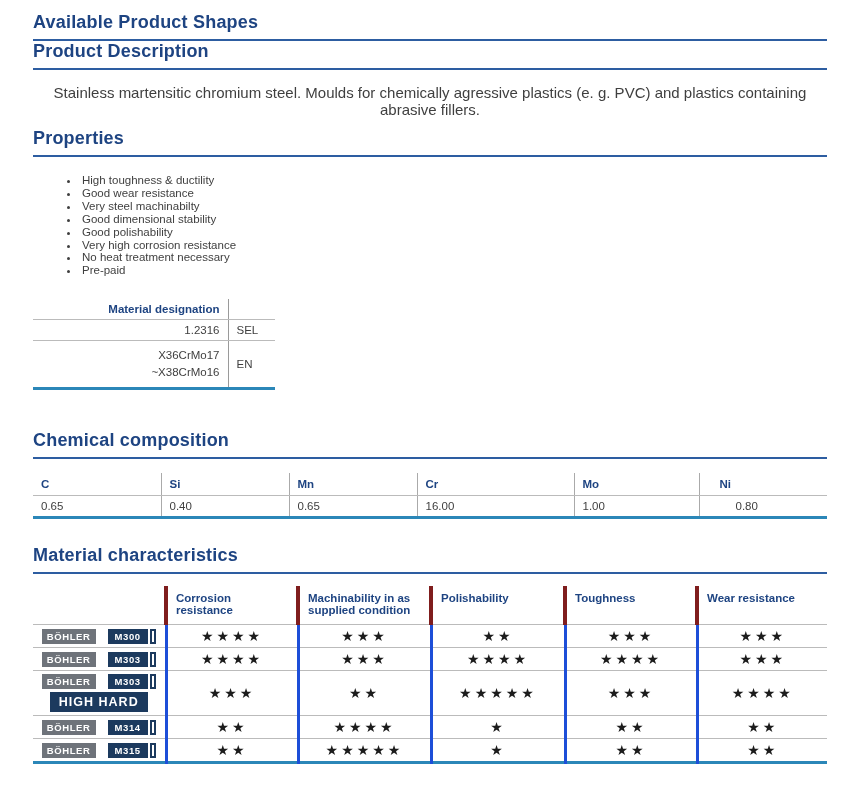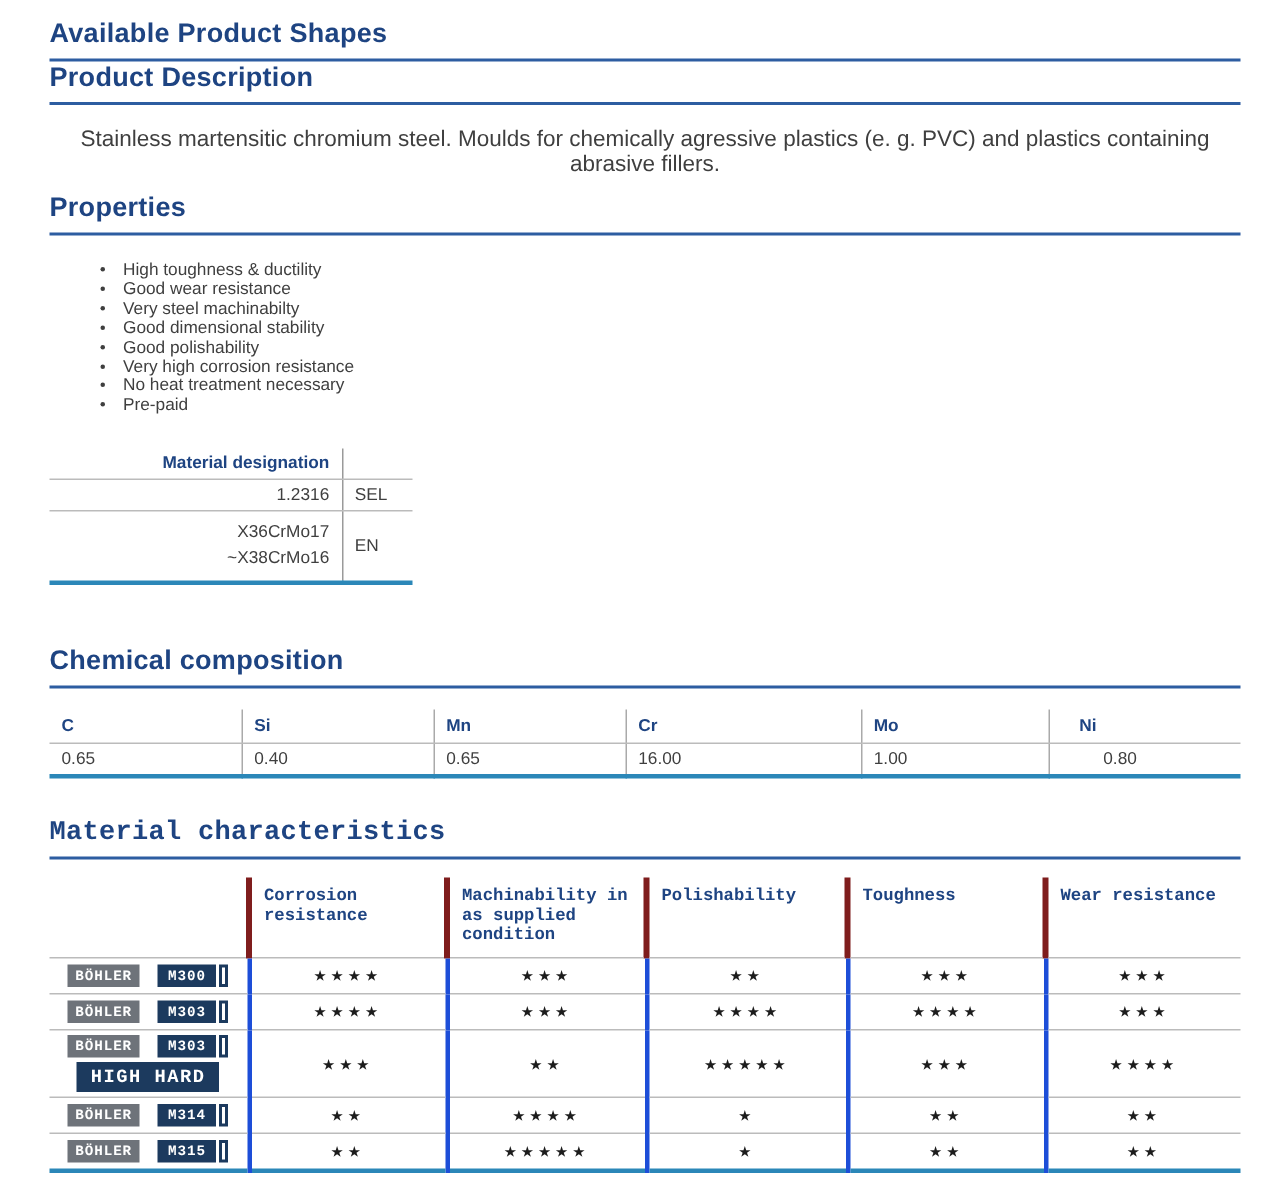--- a/index.html
+++ b/index.html
@@ -75,21 +75,21 @@
   .logo-brand{background:var(--logo-gray);color:#fff;padding:2px 5px;letter-spacing:.6px;display:flex;align-items:center;}
   .logo-grade{background:var(--logo-navy);color:#fff;padding:2px 7px;letter-spacing:.6px;display:flex;align-items:center;margin-left:12px;}
   .logo-cap{width:6px;background:#fff;border:2px solid var(--logo-navy);margin-left:2px;}
 
   .high-hard{
     display:inline-block;background:var(--logo-navy);color:#fff;font-weight:bold;
     font-size:12.5px;letter-spacing:1px;padding:3px 9px;margin-top:3px;text-align:right;
   }
 
   .mt-40{margin-top:40px;}
-  .mt-26{margin-top:26px;font-family:Liberation Mono, monospace;}
+  .mt-26{margin-top:26px;}
 </style>
 </head>
 <body>
 
 <div class="page">
 
   <section>
     <h2 class="section-title">Available Product Shapes</h2>
     <div class="rule"></div>
   </section>

